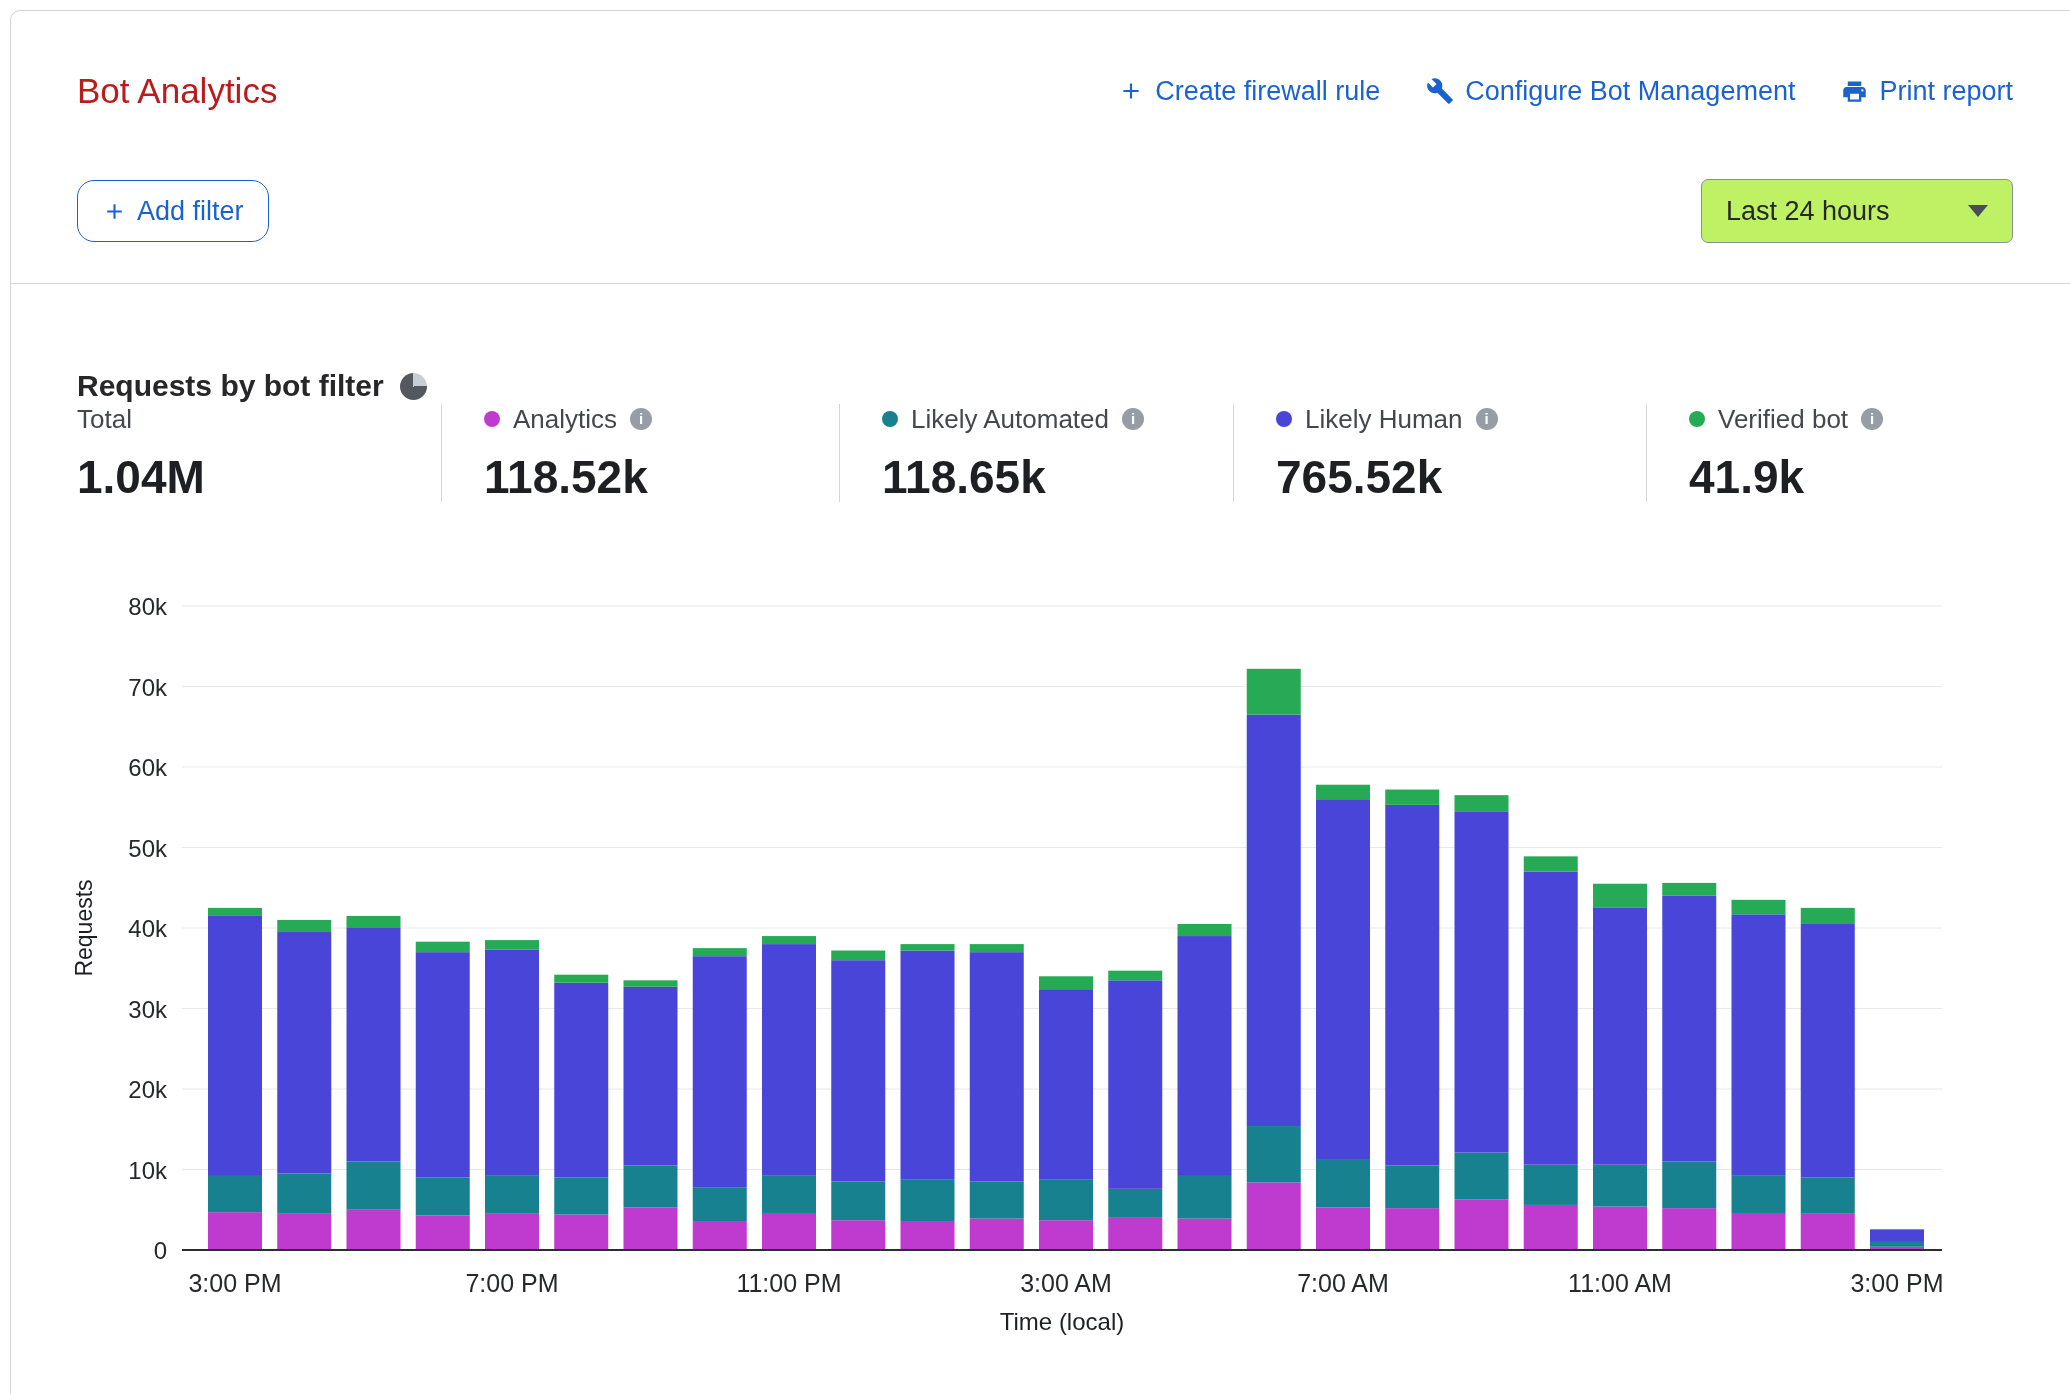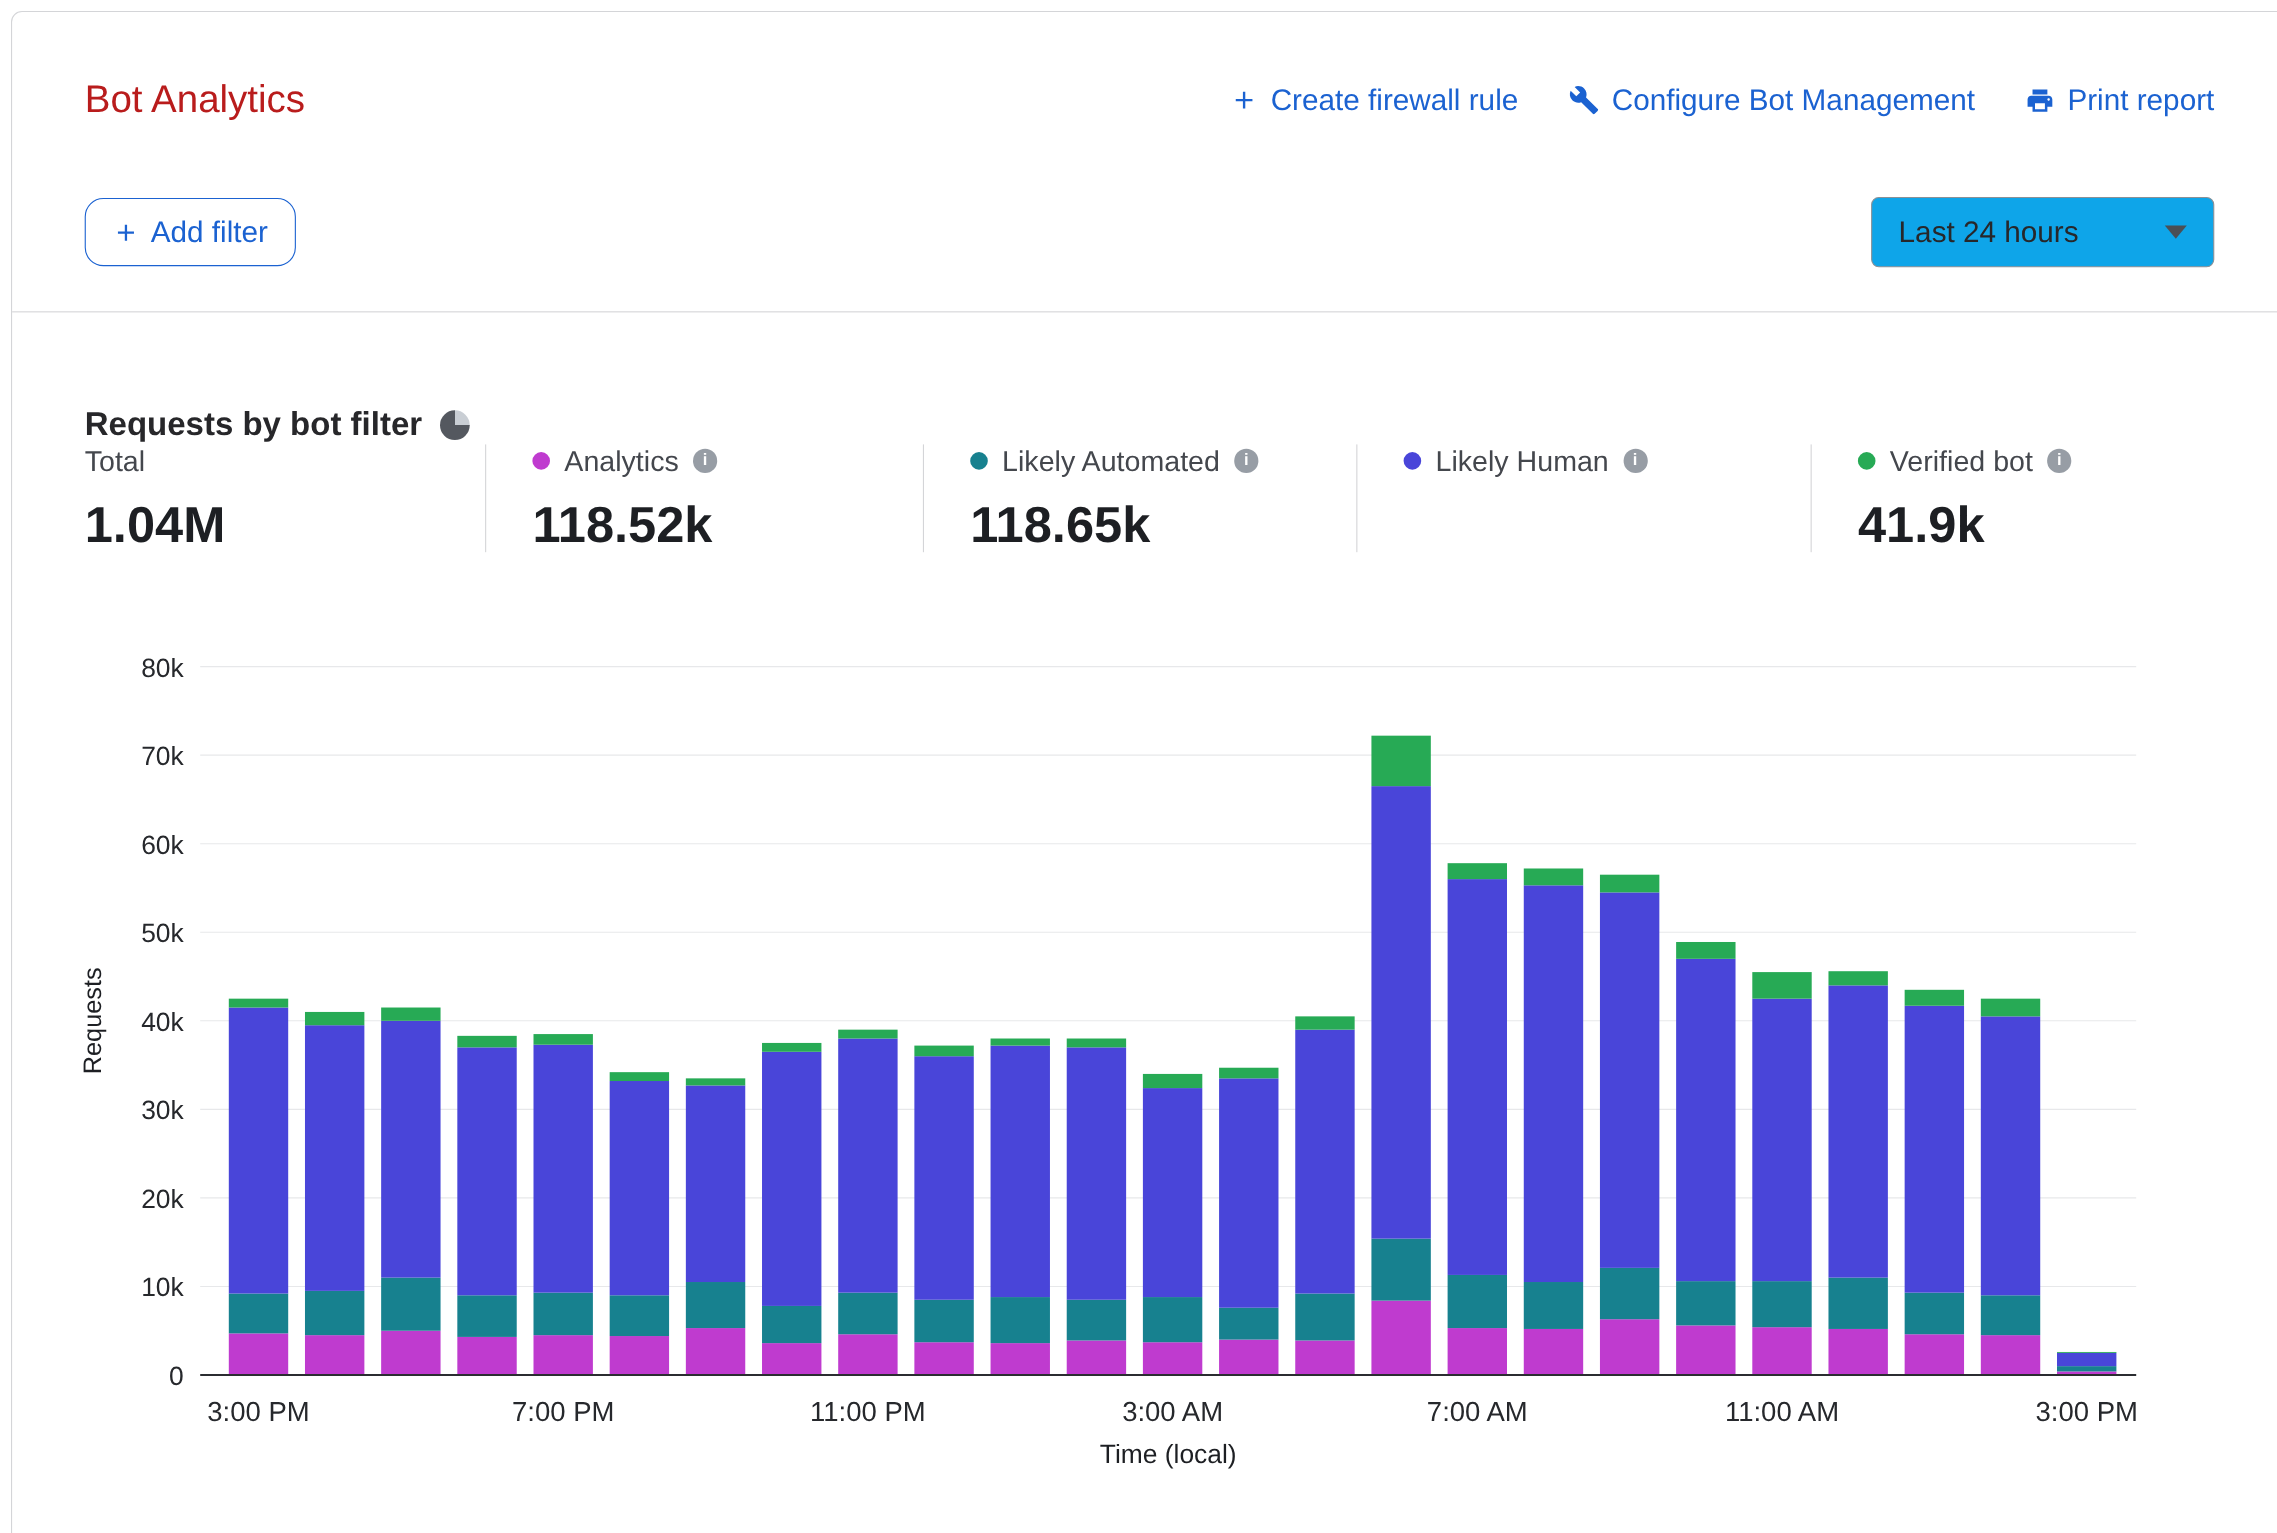--- a/index.html
+++ b/index.html
@@ -37,21 +37,21 @@
     display: inline-flex; align-items: center; gap: 10px;
     height: 62px; padding: 0 24px;
     background: #fff; border: 1px solid #1b62d1; border-radius: 17px;
     color: #1b62d1; font-size: 27px; font-family: inherit; cursor: pointer;
   }
   .add-filter-btn svg { fill: #1b62d1; }
   .dropdown {
     display: flex; align-items: center; justify-content: space-between;
     width: 312px; height: 64px; padding: 0 24px;
     border: 1px solid #8b9096; border-radius: 7px;
-    font-size: 27px; color: #27272a; background: #0ea5e9; cursor: pointer;
+    font-size: 27px; color: #27272a; background: #bef264; cursor: pointer;
   }
   .chevron {
     width: 0; height: 0;
     border-left: 10px solid transparent;
     border-right: 10px solid transparent;
     border-top: 12px solid #4b4f55;
   }
 
   
   .section { padding: 0 86px 0 66px; }
@@ -160,20 +160,21 @@
           <i class="info-icon">i</i>
         </div>
         <div class="stat-value">118.65k</div>
       </div>
       <div class="stat stat-3">
         <div class="stat-label">
           <span class="dot" style="background: rgb(73, 69, 217);"></span>
           <span>Likely Human</span>
           <i class="info-icon">i</i>
         </div>
+        <div class="stat-value">765.52k</div>
       </div>
       <div class="stat stat-4">
         <div class="stat-label">
           <span class="dot" style="background: rgb(39, 170, 85);"></span>
           <span>Verified bot</span>
           <i class="info-icon">i</i>
         </div>
         <div class="stat-value">41.9k</div>
       </div>
     </div>

